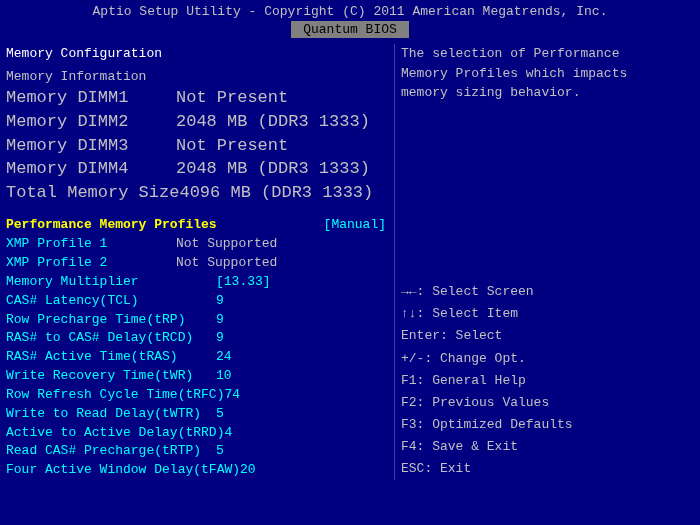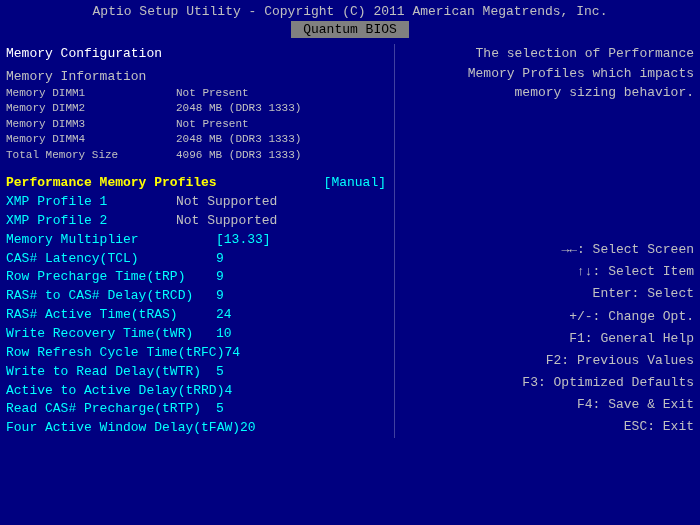--- a/index.html
+++ b/index.html
@@ -73,21 +73,21 @@
       color: #c0c0c0;
       font-size: 13px;
       margin-top: 4px;
       margin-bottom: 2px;
     }
 
     .mem-row {
       display: flex;
       flex-direction: row;
       justify-content: space-between;
-      font-size: 11px;
+      font-size: 17px;
       line-height: 1.4;
     }
 
     .mem-row .label {
       color: #c0c0c0;
       min-width: 170px;
     }
 
     .mem-row .value {
       color: #c0c0c0;
@@ -155,21 +155,20 @@
     }
 
     
     #right-panel {
       flex: 1;
       display: flex;
       flex-direction: column;
       gap: 4px;
       padding-left: 6px;
       border-left: 1px solid #4040a0;
-      text-align: right;
     }
 
     #help-text {
       color: #c0c0c0;
       font-size: 13px;
       line-height: 1.5;
       margin-bottom: 10px;
     }
 
     #key-help {

